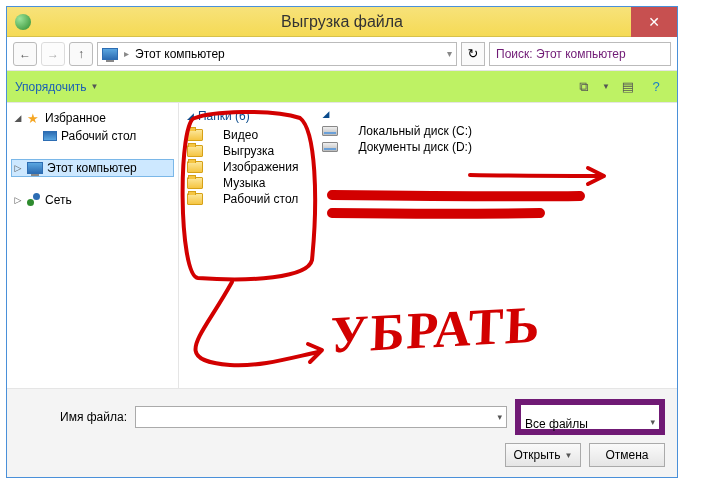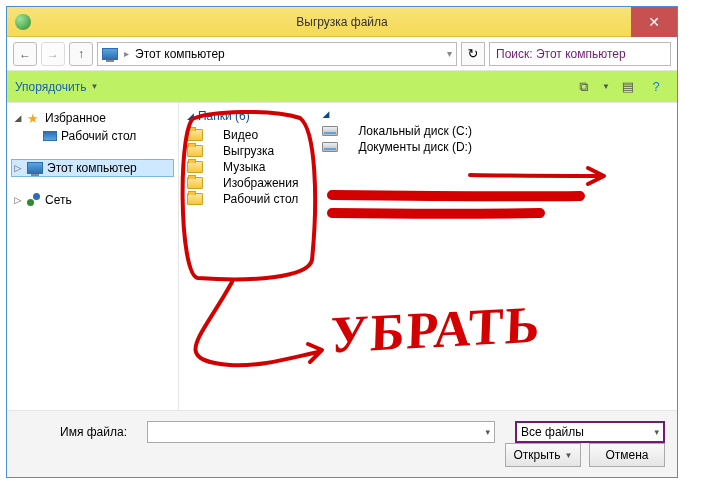--- a/index.html
+++ b/index.html
@@ -2,21 +2,21 @@
 <html><head>
 <meta charset="utf-8">
 <style>
   * { box-sizing: border-box; margin: 0; padding: 0; font-family: 'Segoe UI', Tahoma, sans-serif; }
   body { background: #fff; width: 709px; height: 503px; position: relative; overflow: hidden; }
 
   .window { border: 1px solid #4a90d9; width: 672px; height: 472px; margin: 6px; position: relative; background: #fff; }
 
   .titlebar { height: 30px; background: linear-gradient(#f7e27a,#f5da55); border-bottom: 1px solid #d6c14b; display: flex; align-items: center; position: relative; }
   .titlebar .app-icon { width: 16px; height: 16px; margin-left: 8px; border-radius: 50%; background: radial-gradient(circle at 30% 30%, #9be59b, #2e8b2e); }
-  .titlebar .title { position: absolute; left: 50%; transform: translateX(-50%); font-size: 12px; color: #333; }
+  .titlebar .title { position: absolute; left: 50%; transform: translateX(-50%); font-size: 16px; color: #333; }
   .titlebar .close { position: absolute; right: 0; top: 0; width: 46px; height: 30px; background: #c75050; color: #fff; display: flex; align-items: center; justify-content: center; font-size: 14px; cursor: pointer; }
 
   .navbar { height: 34px; display: flex; align-items: center; padding: 0 6px; gap: 4px; border-bottom: 1px solid #e5e5e5; }
   .nav-btn { width: 24px; height: 24px; border: 1px solid #bbb; border-radius: 3px; background: #fafafa; display: flex; align-items: center; justify-content: center; font-size: 12px; color: #555; cursor: pointer; }
   .addr { flex: 1; height: 24px; border: 1px solid #bbb; display: flex; align-items: center; padding: 0 4px; gap: 6px; font-size: 12px; background: #fff; }
   .addr .sep { color: #888; font-size: 10px; }
   .pc-glyph { width: 16px; height: 12px; background: linear-gradient(#5aa6e0,#2d6db3); border: 1px solid #2d6db3; position: relative; }
   .pc-glyph::after { content: ''; position: absolute; bottom: -3px; left: 3px; width: 8px; height: 2px; background: #888; }
   .refresh-btn { width: 24px; height: 24px; border: 1px solid #bbb; background: #fafafa; display: flex; align-items: center; justify-content: center; font-size: 13px; cursor: pointer; }
   .search { width: 182px; height: 24px; border: 1px solid #bbb; display: flex; align-items: center; padding: 0 6px; font-size: 12px; color: #701a75; background: #fff; }
@@ -45,24 +45,24 @@
   .col { }
   .grp-header { color: #0a4b8c; font-size: 12px; padding: 2px 0 4px 0; display: flex; align-items: center; gap: 4px; }
   .grp-header .tw { font-size: 9px; color: #0a4b8c; }
   .item { display: flex; align-items: center; gap: 20px; padding: 1px 0; cursor: pointer; white-space: nowrap; }
   .folder-ico { width: 16px; height: 12px; background: linear-gradient(#fce79a,#f5c542); border: 1px solid #d6a117; border-radius: 1px; position: relative; }
   .folder-ico::before { content: ''; position: absolute; top: -3px; left: 0; width: 6px; height: 3px; background: #f5c542; border: 1px solid #d6a117; border-bottom: none; }
   .disk-ico { width: 16px; height: 10px; background: linear-gradient(#eee,#bbb); border: 1px solid #888; border-radius: 1px; position: relative; }
   .disk-ico::after { content: ''; position: absolute; bottom: 1px; left: 1px; width: 12px; height: 2px; background: #6aa0d8; }
 
   .footer { position: absolute; left: 0; right: 0; bottom: 0; border-top: 1px solid #e5e5e5; background: #f4f4f4; padding: 10px 12px; }
-  .footer-row { display: flex; align-items: center; gap: 20px; }
+  .footer-row { display: flex; align-items: center; gap: 8px; margin-bottom: 8px; }
   .footer-row .lbl { font-size: 12px; width: 108px; text-align: right; }
   .filename { flex: 1; height: 22px; border: 1px solid #aaa; background: #fff; font-size: 12px; padding: 0 4px; display: flex; align-items: center; justify-content: space-between; }
-  .filetype { width: 150px; height: 22px; border: 2px solid #701a75; background: #fff; font-size: 12px; padding: 6px 4px; display: flex; align-items: center; justify-content: space-between; }
+  .filetype { width: 150px; height: 22px; border: 6px solid #701a75; background: #fff; font-size: 12px; padding: 12px 4px; display: flex; align-items: flex-start; justify-content: space-between; }
   .drop-g { font-size: 9px; color: #555; }
   .footer-btns { display: flex; justify-content: flex-end; gap: 8px; }
   .btn { min-width: 76px; height: 24px; border: 1px solid #aaa; background: linear-gradient(#fafafa,#e5e5e5); font-size: 12px; display: flex; align-items: center; justify-content: center; cursor: pointer; }
   .btn .dg { font-size: 8px; margin-left: 4px; color: #555; }
 
   svg.scribble { position: absolute; left: 0; top: 0; pointer-events: none; }
   .hand { position: absolute; font-family: 'Segoe Script', 'Comic Sans MS', cursive; color: #d20000; font-weight: bold; letter-spacing: 2px; transform: rotate(-3deg) skewX(-5deg); }
 </style>
 </head>
 <body>
@@ -159,25 +159,25 @@
             <div class="item">
               <span class="folder-ico"></span>
               <span>Видео</span>
             </div>
             <div class="item">
               <span class="folder-ico"></span>
               <span>Выгрузка</span>
             </div>
             <div class="item">
               <span class="folder-ico"></span>
+              <span>Изображения</span>
+            </div>
+            <div class="item">
+              <span class="folder-ico"></span>
               <span>Музыка</span>
-            </div>
-            <div class="item">
-              <span class="folder-ico"></span>
-              <span>Изображения</span>
             </div>
             <div class="item">
               <span class="folder-ico"></span>
               <span>Рабочий стол</span>
             </div>
           </div>
       </div>
       <div class="col">
         <div class="grp-header">
           <span class="tw">◢</span>

